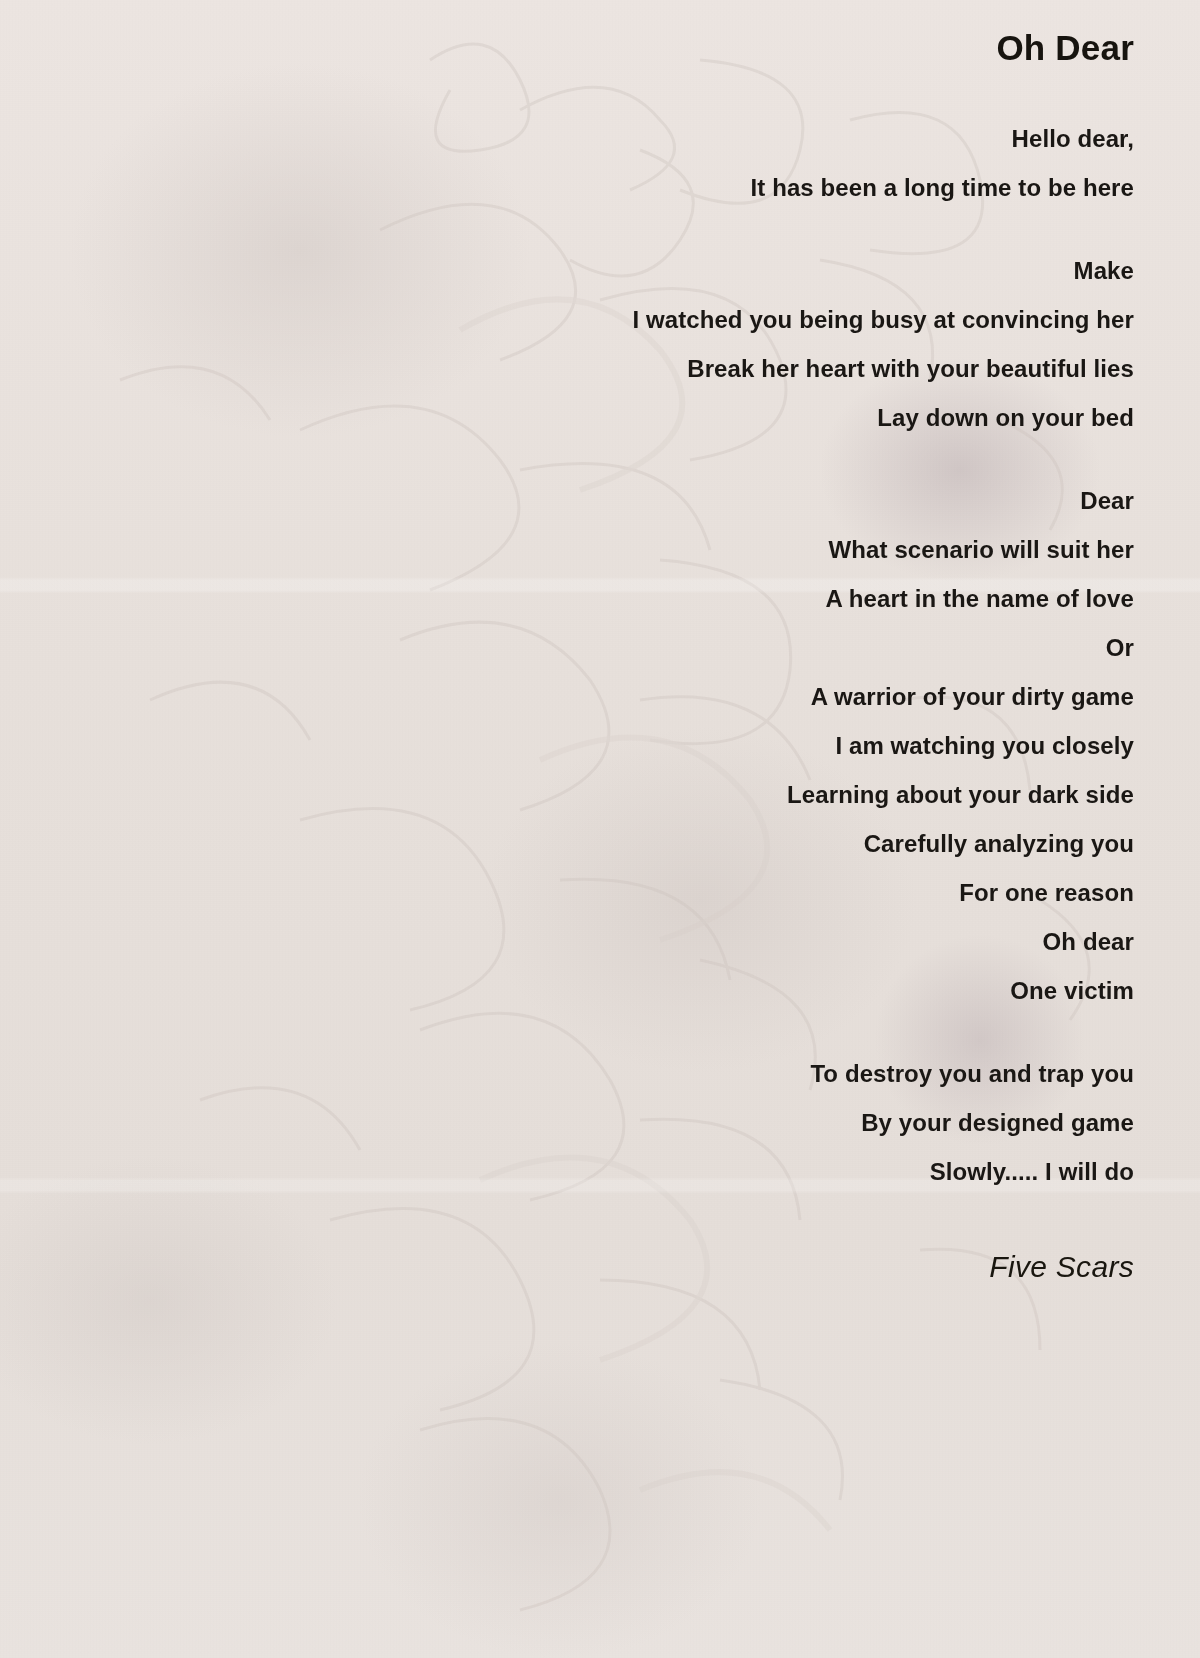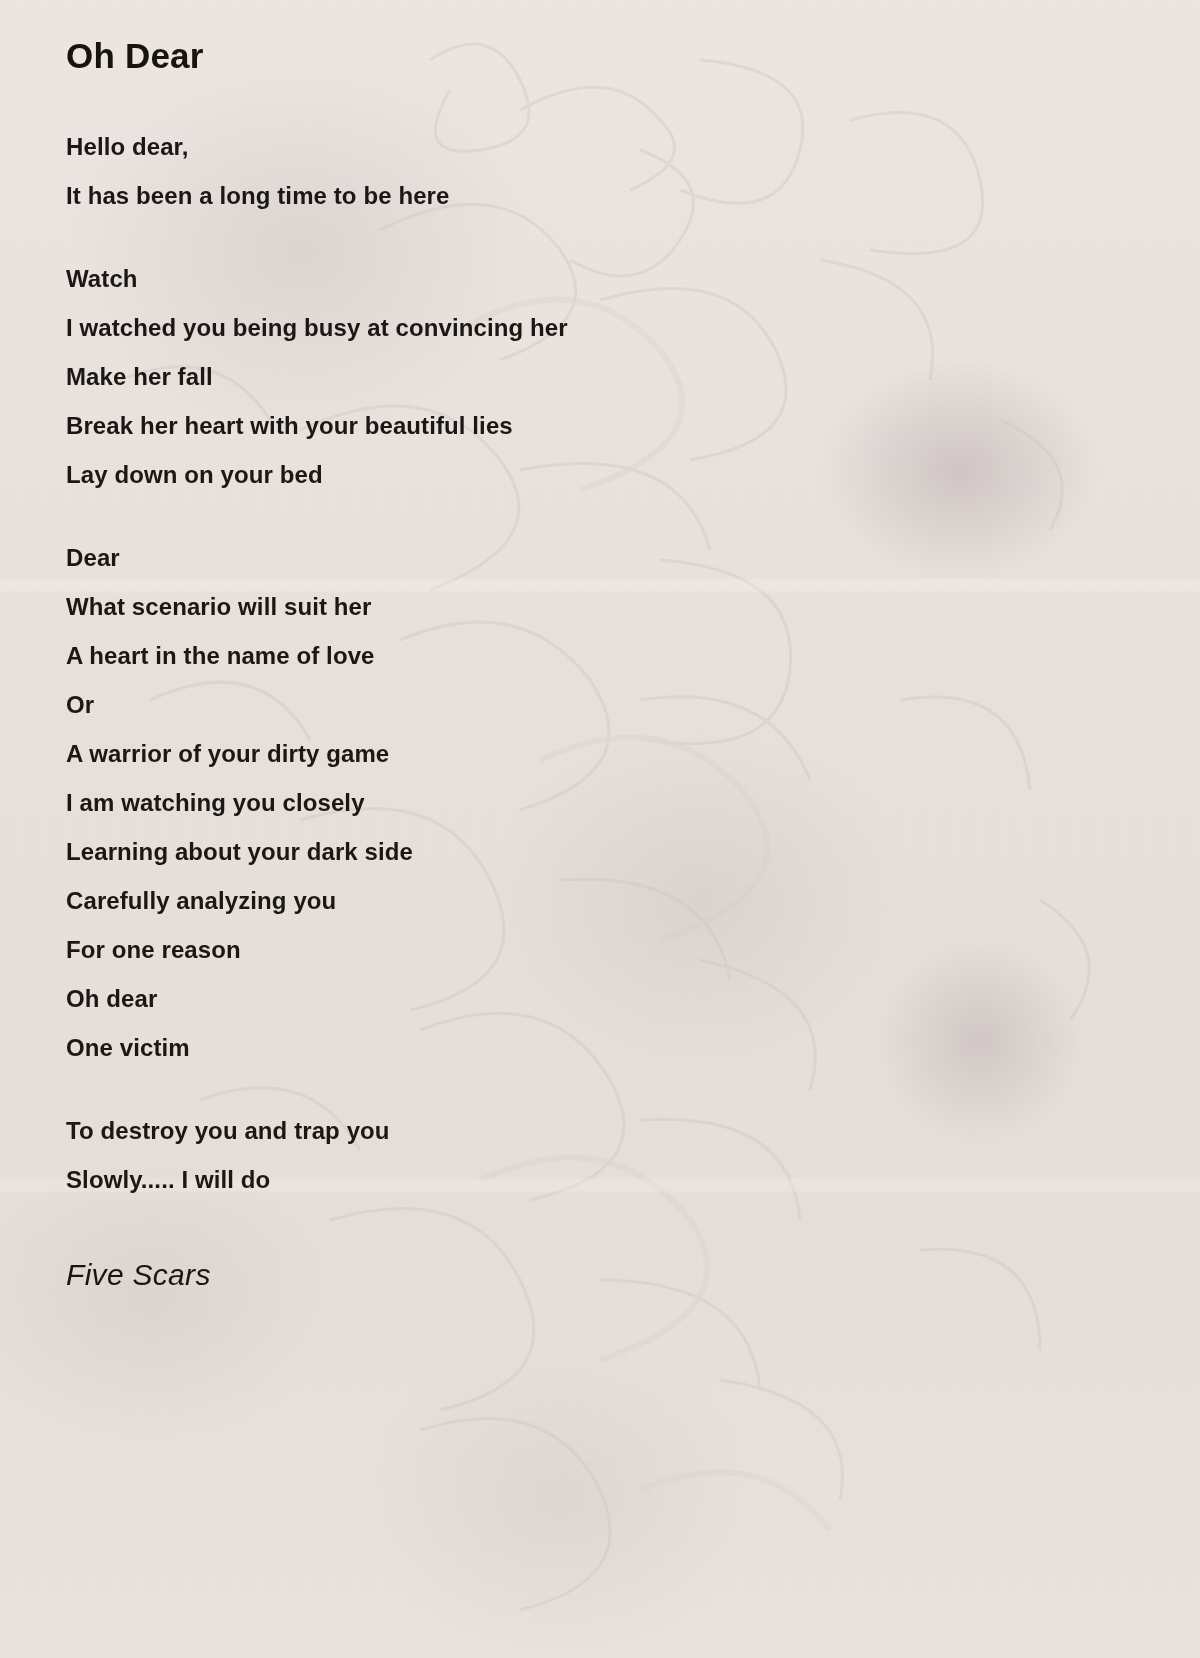--- a/index.html
+++ b/index.html
@@ -50,21 +50,22 @@
     pointer-events: none;
     opacity: 0.35;
     background-image:
       repeating-linear-gradient(0deg, rgba(0,0,0,0.012) 0px, rgba(0,0,0,0.012) 1px, rgba(255,255,255,0.012) 1px, rgba(255,255,255,0.012) 2px),
       repeating-linear-gradient(90deg, rgba(0,0,0,0.010) 0px, rgba(0,0,0,0.010) 1px, rgba(255,255,255,0.010) 1px, rgba(255,255,255,0.010) 3px);
   }
 
   #content {
     position: relative;
     z-index: 5;
-    padding: 36px 66px 0 66px;
+    padding: 28px 66px 0 66px;
+    text-align: right;
   }
 
   #poem-title {
     font-size: 35px;
     font-weight: bold;
     color: #17140f;
     letter-spacing: 0.2px;
     margin: 0 0 46px 0;
     line-height: 1.15;
   }
@@ -139,38 +140,38 @@
 <div id="grain"></div>
 
 <div id="content">
   <h1 id="poem-title">Oh Dear</h1>
   <div id="poem-body">
       <div class="stanza">
         <div class="line">Hello dear,</div>
         <div class="line">It has been a long time to be here</div>
       </div>
       <div class="stanza">
-        <div class="line">Watch</div>
+        <div class="line">Make</div>
         <div class="line">I watched you being busy at convincing her</div>
-        <div class="line">Make her fall</div>
         <div class="line">Break her heart with your beautiful lies</div>
         <div class="line">Lay down on your bed</div>
       </div>
       <div class="stanza">
         <div class="line">Dear</div>
         <div class="line">What scenario will suit her</div>
         <div class="line">A heart in the name of love</div>
         <div class="line">Or</div>
         <div class="line">A warrior of your dirty game</div>
         <div class="line">I am watching you closely</div>
         <div class="line">Learning about your dark side</div>
         <div class="line">Carefully analyzing you</div>
         <div class="line">For one reason</div>
         <div class="line">Oh dear</div>
         <div class="line">One victim</div>
       </div>
       <div class="stanza">
         <div class="line">To destroy you and trap you</div>
+        <div class="line">By your designed game</div>
         <div class="line">Slowly..... I will do</div>
       </div>
     </div>
   <div id="signature">Five Scars</div>
 </div>
 
 </body></html>

